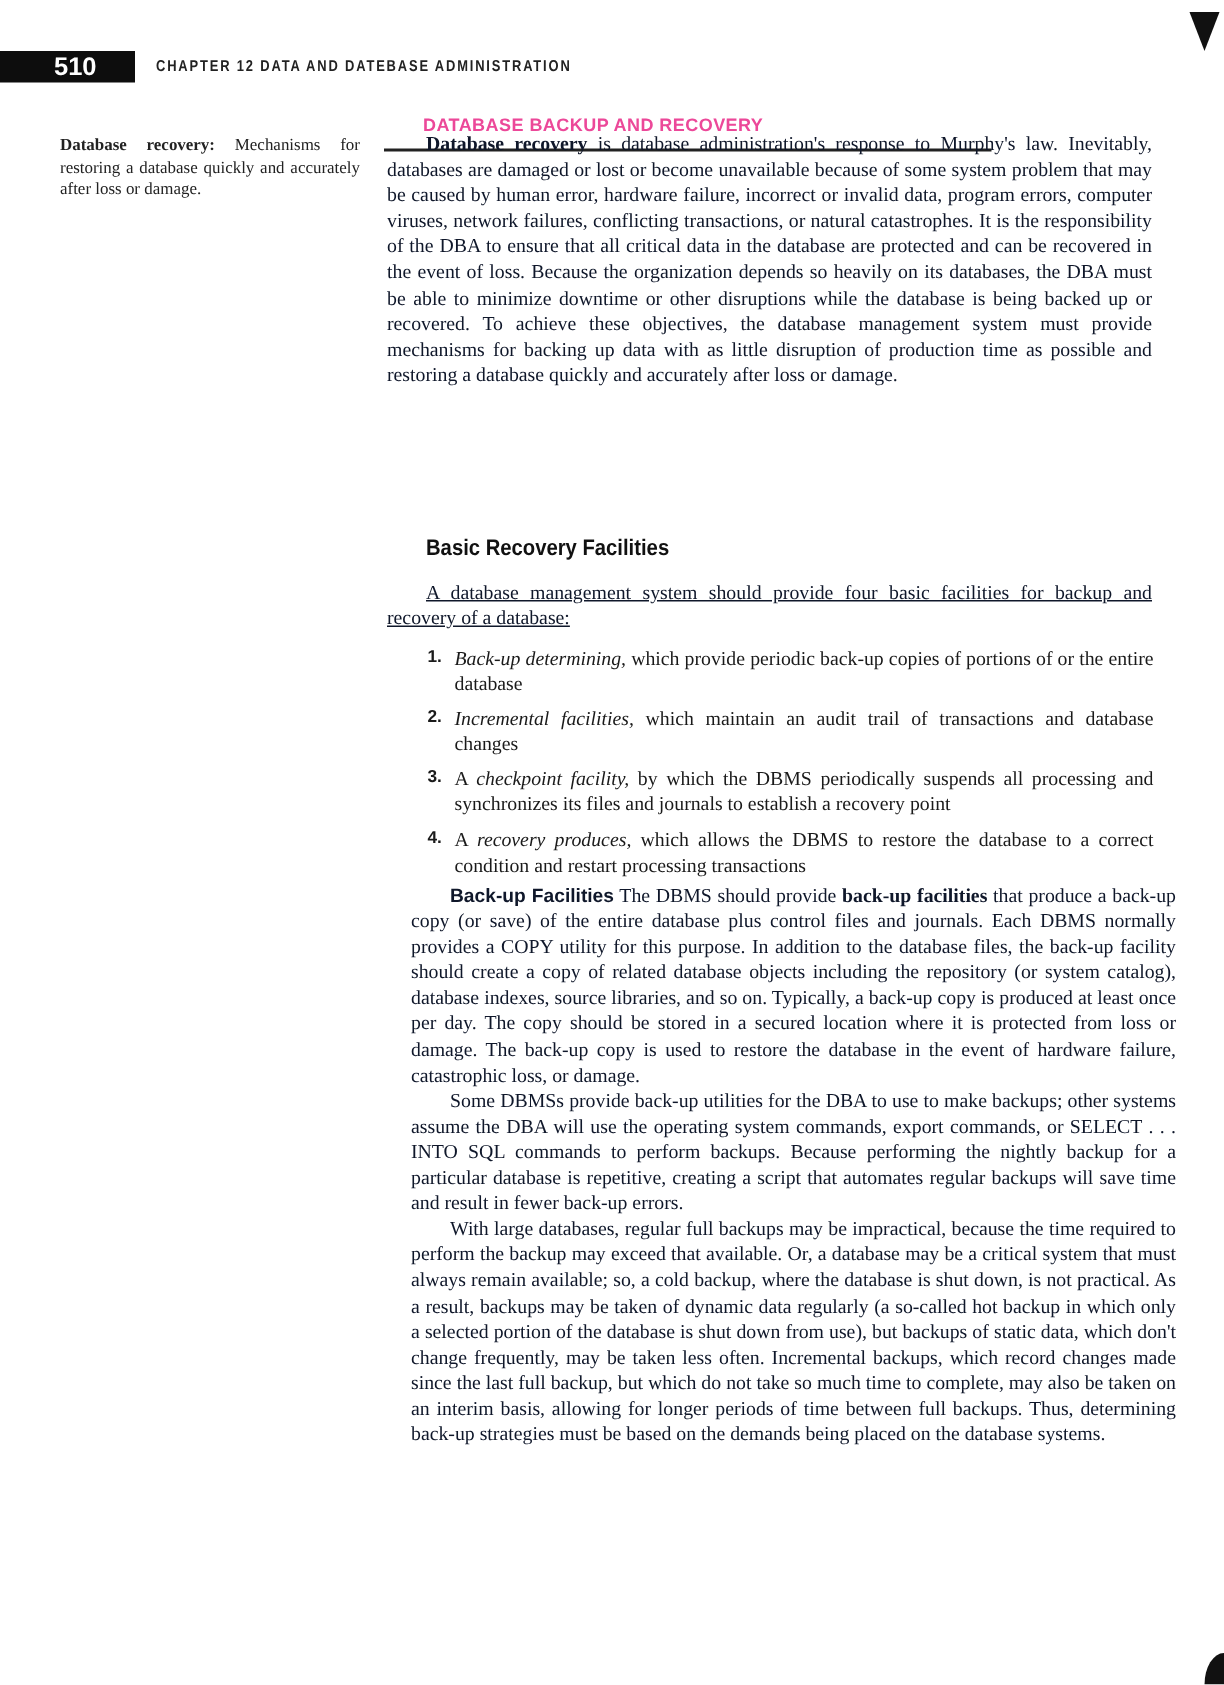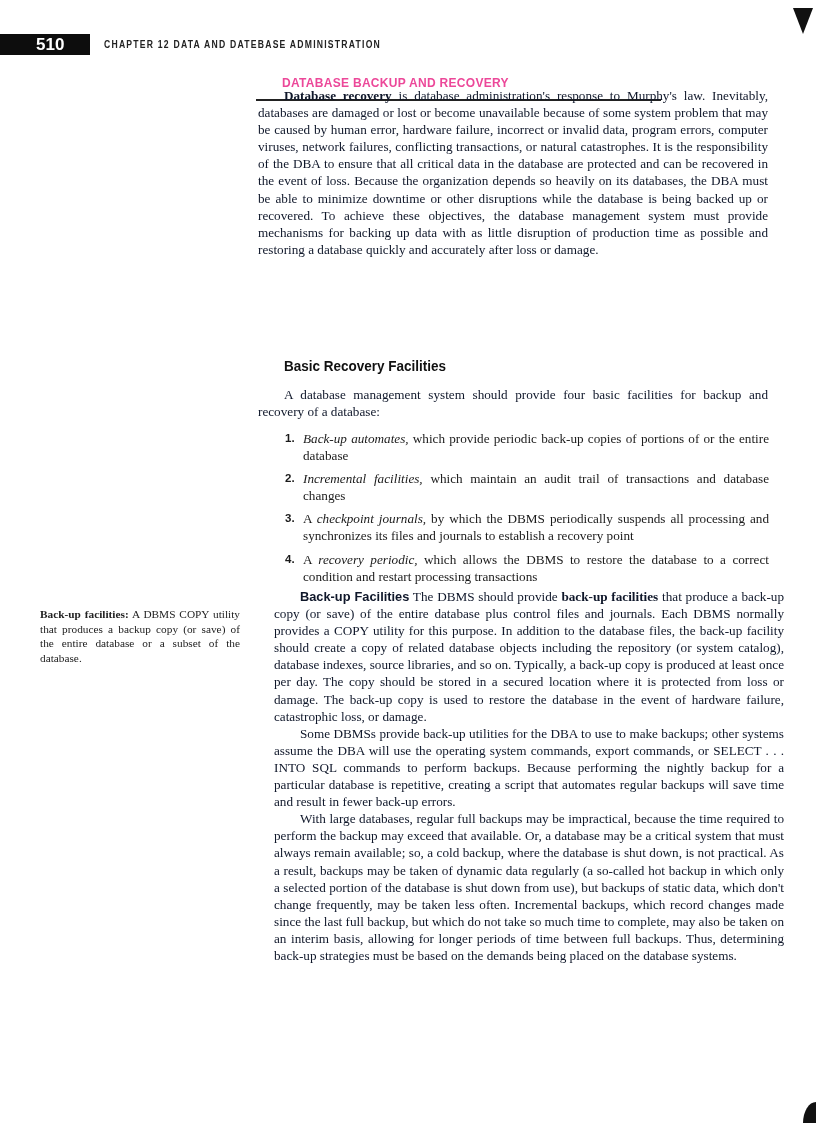--- a/index.html
+++ b/index.html
@@ -41,49 +41,49 @@
   <div class="page-num-box"></div>
   <div class="page-num">510</div>
   <div class="running-head">CHAPTER 12 DATA AND DATEBASE ADMINISTRATION</div>
 
   <div class="corner-mark-top"></div>
   <div class="corner-mark-bottom"></div>
 
   <div class="section-title">DATABASE BACKUP AND RECOVERY</div>
   <div class="section-rule"></div>
 
+  <div class="margin-note" style="top:90px;">
+    <b>Database recovery:</b><span> Mechanisms for restoring a database quickly and accurately after loss or damage.</span>
+  </div>
 
   <div class="body-text" style="top:87px;">
     <p class="indent"><b>Database recovery</b><span> is database administration's response to Murphy's law. Inevitably, databases are damaged or lost or become unavailable because of some system problem that may be caused by human error, hardware failure, incorrect or invalid data, program errors, computer viruses, network failures, conflicting transactions, or natural catastrophes. It is the responsibility of the DBA to ensure that all critical data in the database are protected and can be recovered in the event of loss. Because the organization depends so heavily on its databases, the DBA must be able to minimize downtime or other disruptions while the database is being backed up or recovered. To achieve these objectives, the database management system must provide mechanisms for backing up data with as little disruption of production time as possible and restoring a database quickly and accurately after loss or damage.</span></p>
   </div>
 
   <div class="subhead">Basic Recovery Facilities</div>
 
-  <div class="body-text" style="top:386px;">
+  <div class="body-text" style="top:386px;text-decoration:underline;">
     <p class="indent">A database management system should provide four basic facilities for backup and recovery of a database:</p>
   </div>
 
   <div class="list" style="top:430px;">
     <div class="list-item">
-      <span class="list-num">1.</span><span></span><i>Back-up automates,</i><span> which provide periodic back-up copies of portions of or the entire database</span>
+      <span class="list-num">1.</span><span></span><i>Back-up determining,</i><span> which provide periodic back-up copies of portions of or the entire database</span>
     </div>
     <div class="list-item">
       <span class="list-num">2.</span><span></span><i>Incremental facilities,</i><span> which maintain an audit trail of transactions and database changes</span>
     </div>
     <div class="list-item">
-      <span class="list-num">3.</span><span>A </span><i>checkpoint journals,</i><span> by which the DBMS periodically suspends all processing and synchronizes its files and journals to establish a recovery point</span>
+      <span class="list-num">3.</span><span>A </span><i>checkpoint facility,</i><span> by which the DBMS periodically suspends all processing and synchronizes its files and journals to establish a recovery point</span>
     </div>
     <div class="list-item">
-      <span class="list-num">4.</span><span>A </span><i>recovery periodic,</i><span> which allows the DBMS to restore the database to a correct condition and restart processing transactions</span>
+      <span class="list-num">4.</span><span>A </span><i>recovery produces,</i><span> which allows the DBMS to restore the database to a correct condition and restart processing transactions</span>
     </div>
   </div>
 
-  <div class="margin-note" style="top:607px;">
-    <b>Back-up facilities:</b><span> A DBMS COPY utility that produces a backup copy (or save) of the entire database or a subset of the database.</span>
-  </div>
 
   <div class="body-text" style="top:588px;margin-left:16px;">
     <p class="indent"><span class="run-in">Back-up Facilities</span><span>  The DBMS should provide </span><b>back-up facilities</b><span> that produce a back-up copy (or save) of the entire database plus control files and journals. Each DBMS normally provides a COPY utility for this purpose. In addition to the database files, the back-up facility should create a copy of related database objects including the repository (or system catalog), database indexes, source libraries, and so on. Typically, a back-up copy is produced at least once per day. The copy should be stored in a secured location where it is protected from loss or damage. The back-up copy is used to restore the database in the event of hardware failure, catastrophic loss, or damage.</span></p>
     <p class="indent">Some DBMSs provide back-up utilities for the DBA to use to make backups; other systems assume the DBA will use the operating system commands, export commands, or SELECT . . . INTO SQL commands to perform backups. Because performing the nightly backup for a particular database is repetitive, creating a script that automates regular backups will save time and result in fewer back-up errors.</p>
     <p class="indent">With large databases, regular full backups may be impractical, because the time required to perform the backup may exceed that available. Or, a database may be a critical system that must always remain available; so, a cold backup, where the database is shut down, is not practical. As a result, backups may be taken of dynamic data regularly (a so-called hot backup in which only a selected portion of the database is shut down from use), but backups of static data, which don't change frequently, may be taken less often. Incremental backups, which record changes made since the last full backup, but which do not take so much time to complete, may also be taken on an interim basis, allowing for longer periods of time between full backups. Thus, determining back-up strategies must be based on the demands being placed on the database systems.</p>
   </div>
 
 </div>
 
 </body></html>

